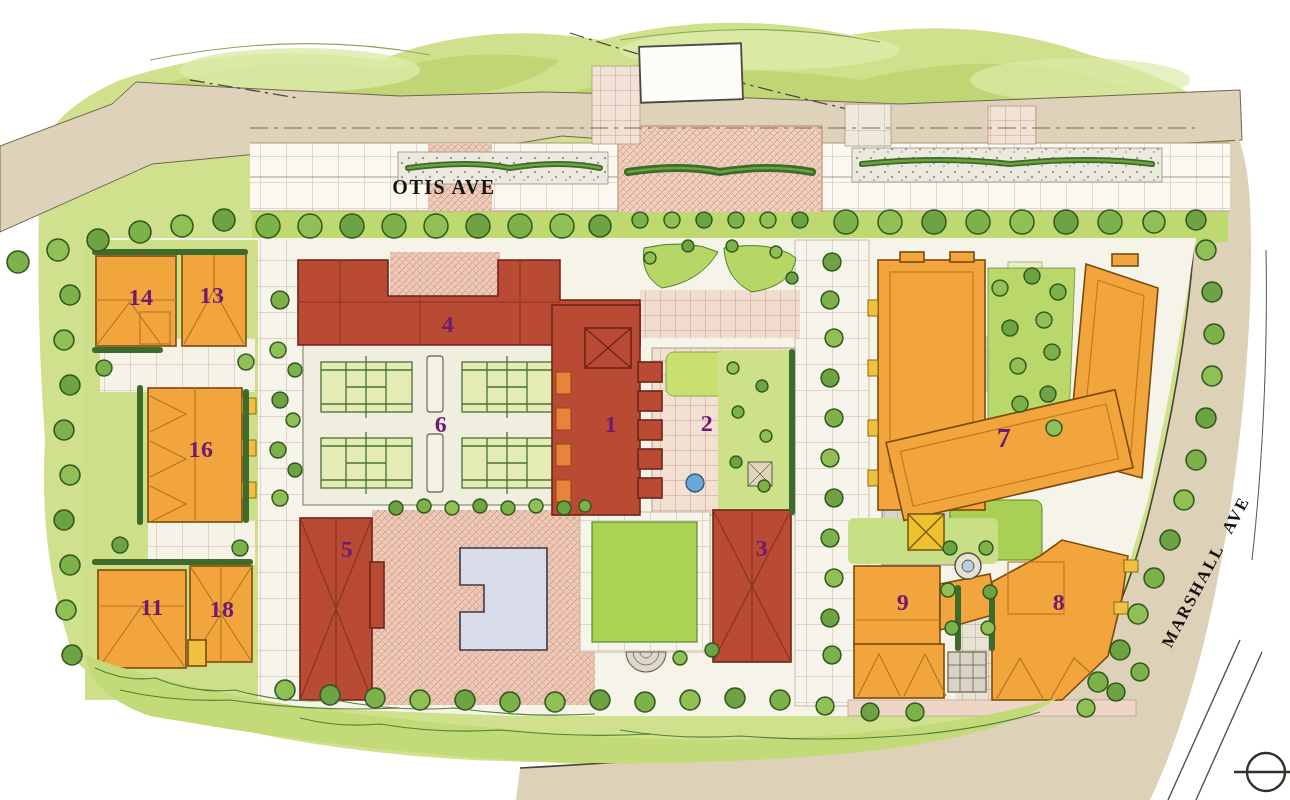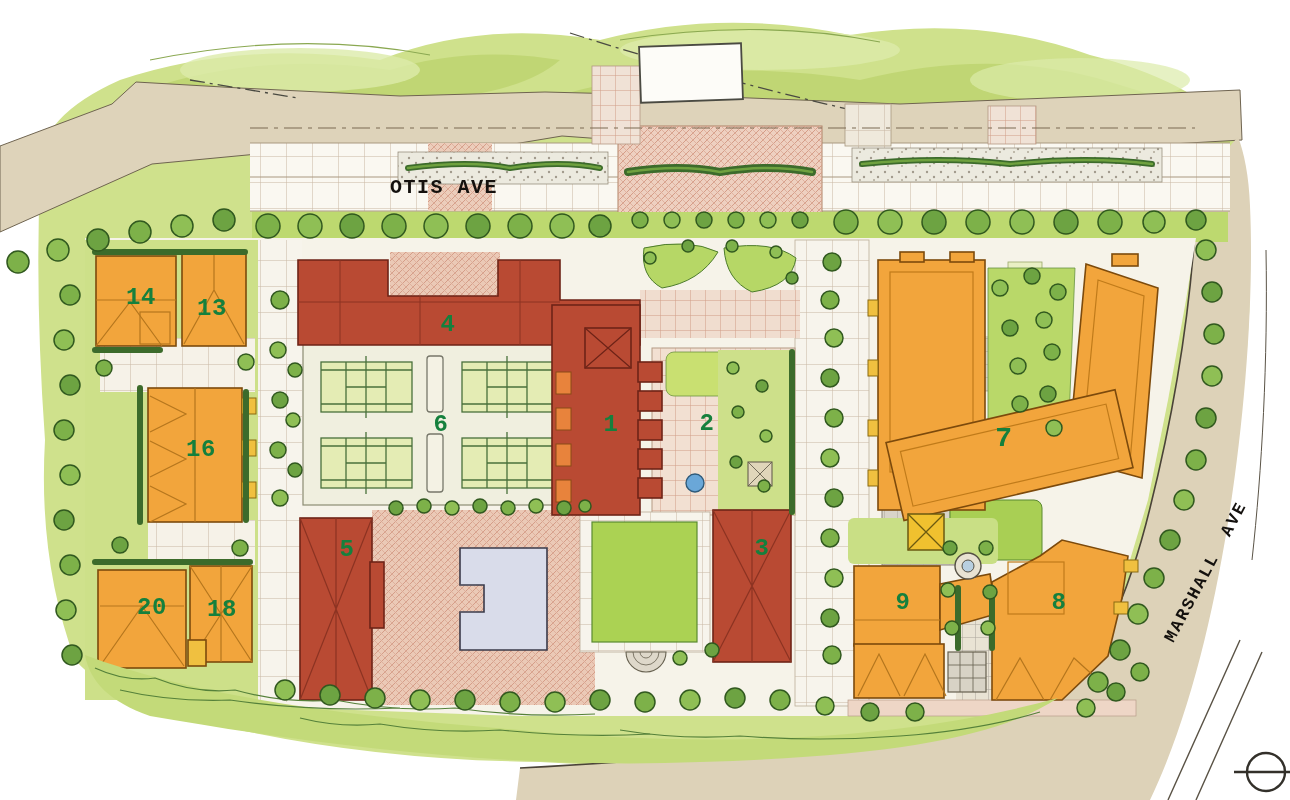--- a/index.html
+++ b/index.html
@@ -1,19 +1,19 @@
 <!DOCTYPE html>
 <html><head>
 <meta charset="utf-8">
 <style>
   html,body{margin:0;padding:0;background:#ffffff;}
   .stage{position:relative;width:1290px;height:800px;background:#ffffff;overflow:hidden;
-         font-family:Liberation Mono, monospace;}
+         font-family:Liberation Serif, serif;}
   .stage svg{position:absolute;left:0;top:0;}
-  .num{position:absolute;transform:translate(-50%,-50%);font-weight:bold;color:#15803d;
+  .num{position:absolute;transform:translate(-50%,-50%);font-weight:bold;color:#701a75;
        font-size:24px;letter-spacing:0.5px;cursor:pointer;user-select:none;}
   .num.big{font-size:28px;}
   .street{position:absolute;transform:translate(-50%,-50%);font-weight:bold;color:#14110e;
           font-size:20px;letter-spacing:1.5px;white-space:nowrap;}
   .street.marshall{font-size:17px;letter-spacing:2px;word-spacing:10px;
           transform:translate(-50%,-50%) rotate(-62deg);}
 </style>
 </head>
 <body>
 
@@ -409,17 +409,17 @@
   <div class="num" style="left:611px;top:424px">1</div>
   <div class="num" style="left:707px;top:423px">2</div>
   <div class="num" style="left:762px;top:548px">3</div>
   <div class="num" style="left:448px;top:324px">4</div>
   <div class="num" style="left:347px;top:549px">5</div>
   <div class="num" style="left:441px;top:424px">6</div>
   <div class="num big" style="left:1004px;top:438px">7</div>
   <div class="num" style="left:1059px;top:602px">8</div>
   <div class="num" style="left:903px;top:602px">9</div>
   <div class="num" style="left:222px;top:609px">18</div>
-  <div class="num" style="left:152px;top:607px">20</div>
+  <div class="num" style="left:152px;top:607px">11</div>
   <div class="num" style="left:201px;top:449px">16</div>
-  <div class="num" style="left:212px;top:308px">13</div>
+  <div class="num" style="left:212px;top:295px">13</div>
   <div class="num" style="left:141px;top:297px">14</div>
 </div>
 
 </body></html>

